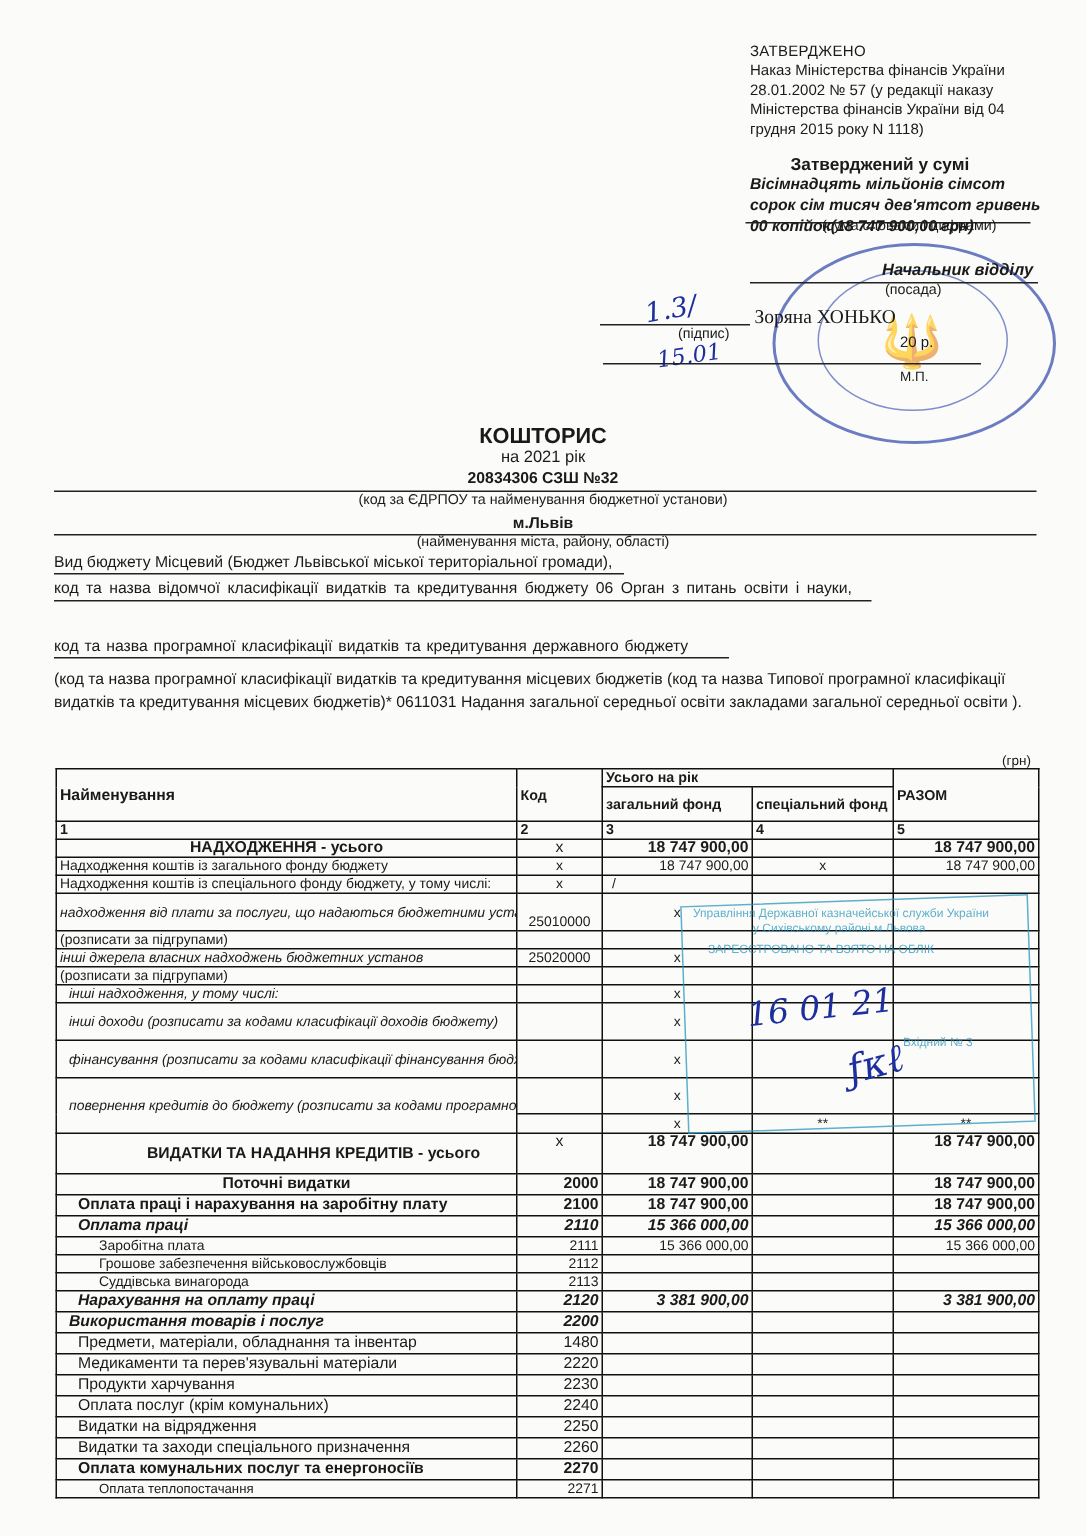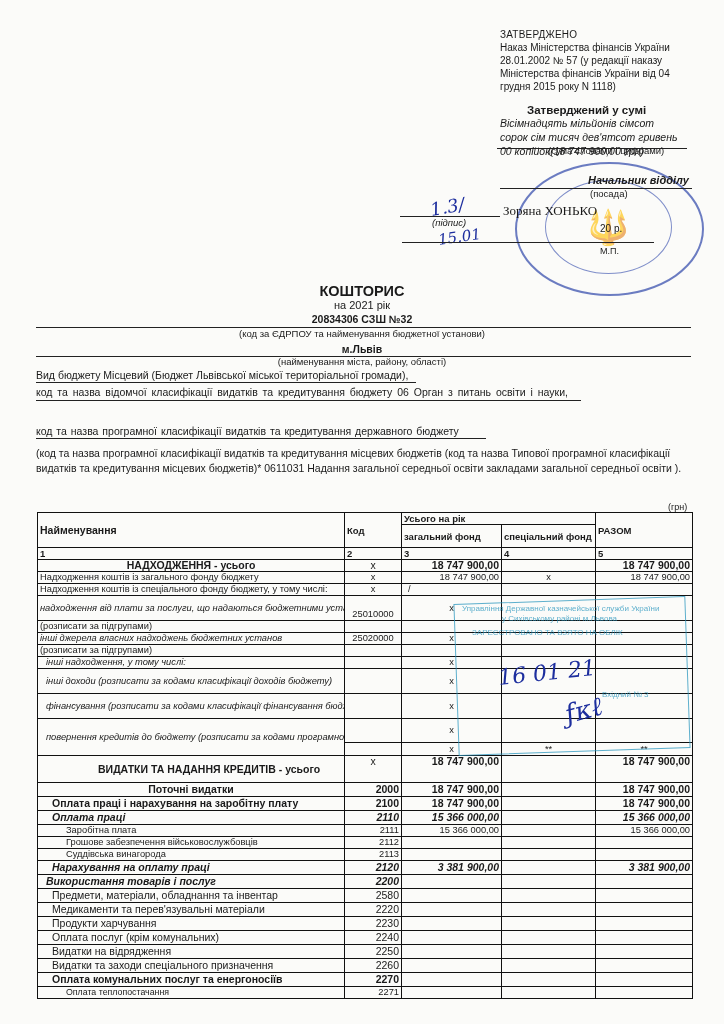--- a/index.html
+++ b/index.html
@@ -2,28 +2,28 @@
 <html><head>
 <meta charset="utf-8">
 <style>
   html, body { margin:0; padding:0; }
   body { width:724px; height:1024px; background:#fbfbf9; position:relative; overflow:hidden;
          font-family:"Liberation Sans", sans-serif; color:#1a1a1a; }
   .abs { position:absolute; }
   .approval { left:500px; top:28px; width:215px; font-size:10px; line-height:13px; }
   .approval .l0 { letter-spacing:0.2px; }
   .sum-title { left:527px; top:104px; font-size:11.5px; font-weight:bold; }
-  .sum-words { left:500px; top:116px; width:205px; font-size:10.5px; font-weight:normal; font-style:italic; line-height:14px; }
+  .sum-words { left:500px; top:116px; width:205px; font-size:10.5px; font-weight:bold; font-style:italic; line-height:14px; }
   .sum-line { left:497px; top:148px; width:190px; border-top:1px solid #222; }
   .sum-caption { left:548px; top:145px; font-size:9.5px; }
   .head-title { left:588px; top:174px; font-size:11px; font-weight:bold; font-style:italic; }
   .head-line1 { left:500px; top:188px; width:192px; border-top:1px solid #222; }
   .pos-caption { left:590px; top:188px; font-size:9.5px; }
   .sig-line1 { left:400px; top:216px; width:100px; border-top:1px solid #222; }
-  .sig-caption { left:432px; top:217px; font-size:9.5px;font-style:italic; }
+  .sig-caption { left:452px; top:217px; font-size:9.5px; }
   .sig-name { left:503px; top:203px; font-size:13px; font-weight:normal; font-family:"Liberation Serif", serif; }
   .sig-line2 { left:402px; top:242px; width:252px; border-top:1px solid #222; }
   .date-yr { left:600px; top:223px; font-size:10px; }
   .mp { left:600px; top:246px; font-size:9px; }
   .doc-title { left:0; width:724px; top:283px; text-align:center; font-size:14.5px; font-weight:bold; }
   .doc-year { left:0; width:724px; top:299px; text-align:center; font-size:11px; }
   .org { left:0; width:724px; top:313px; text-align:center; font-size:10.5px; font-weight:bold; }
   .org-line { left:36px; top:327px; width:655px; border-top:1px solid #222; }
   .org-caption { left:0; width:724px; top:328px; text-align:center; font-size:9.5px; }
   .city { left:0; width:724px; top:343px; text-align:center; font-size:10.5px; font-weight:bold; }
@@ -303,21 +303,21 @@
   <tr class="big">
     <td class="b i ind3" style="height:13px">Використання товарів і послуг</td>
     <td class="r b i">2200</td>
     <td class="r"></td>
     <td class="c"></td>
     <td class="r"></td>
   </tr>
 
   <tr class="big">
     <td class="ind2" style="height:13px">Предмети, матеріали, обладнання та інвентар</td>
-    <td class="r">2580</td>
+    <td class="r">1480</td>
     <td></td>
     <td></td>
     <td></td>
   </tr>
   <tr class="big">
     <td class="ind2" style="height:13px">Медикаменти та перев'язувальні матеріали</td>
     <td class="r">2220</td>
     <td></td>
     <td></td>
     <td></td>

